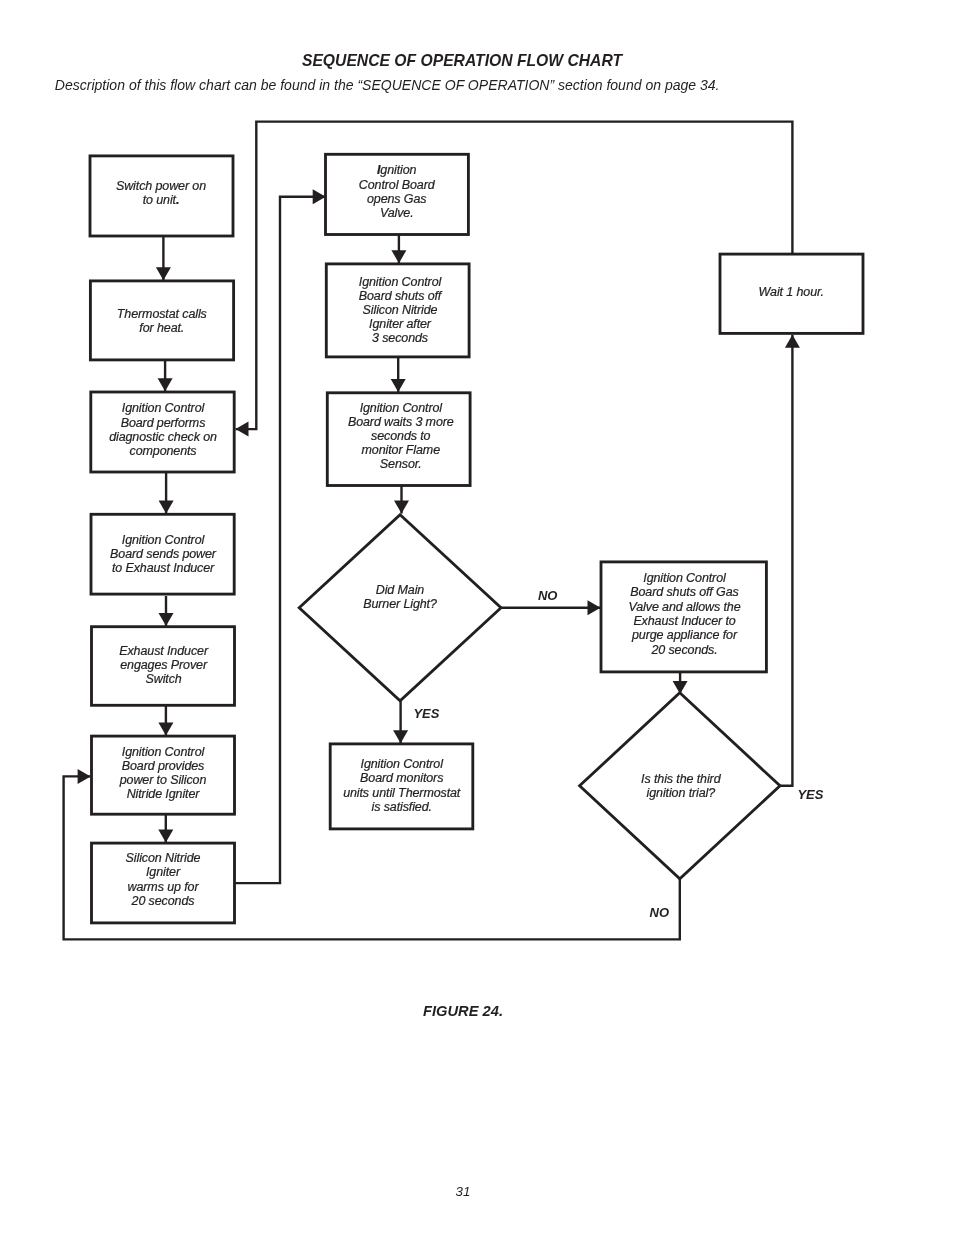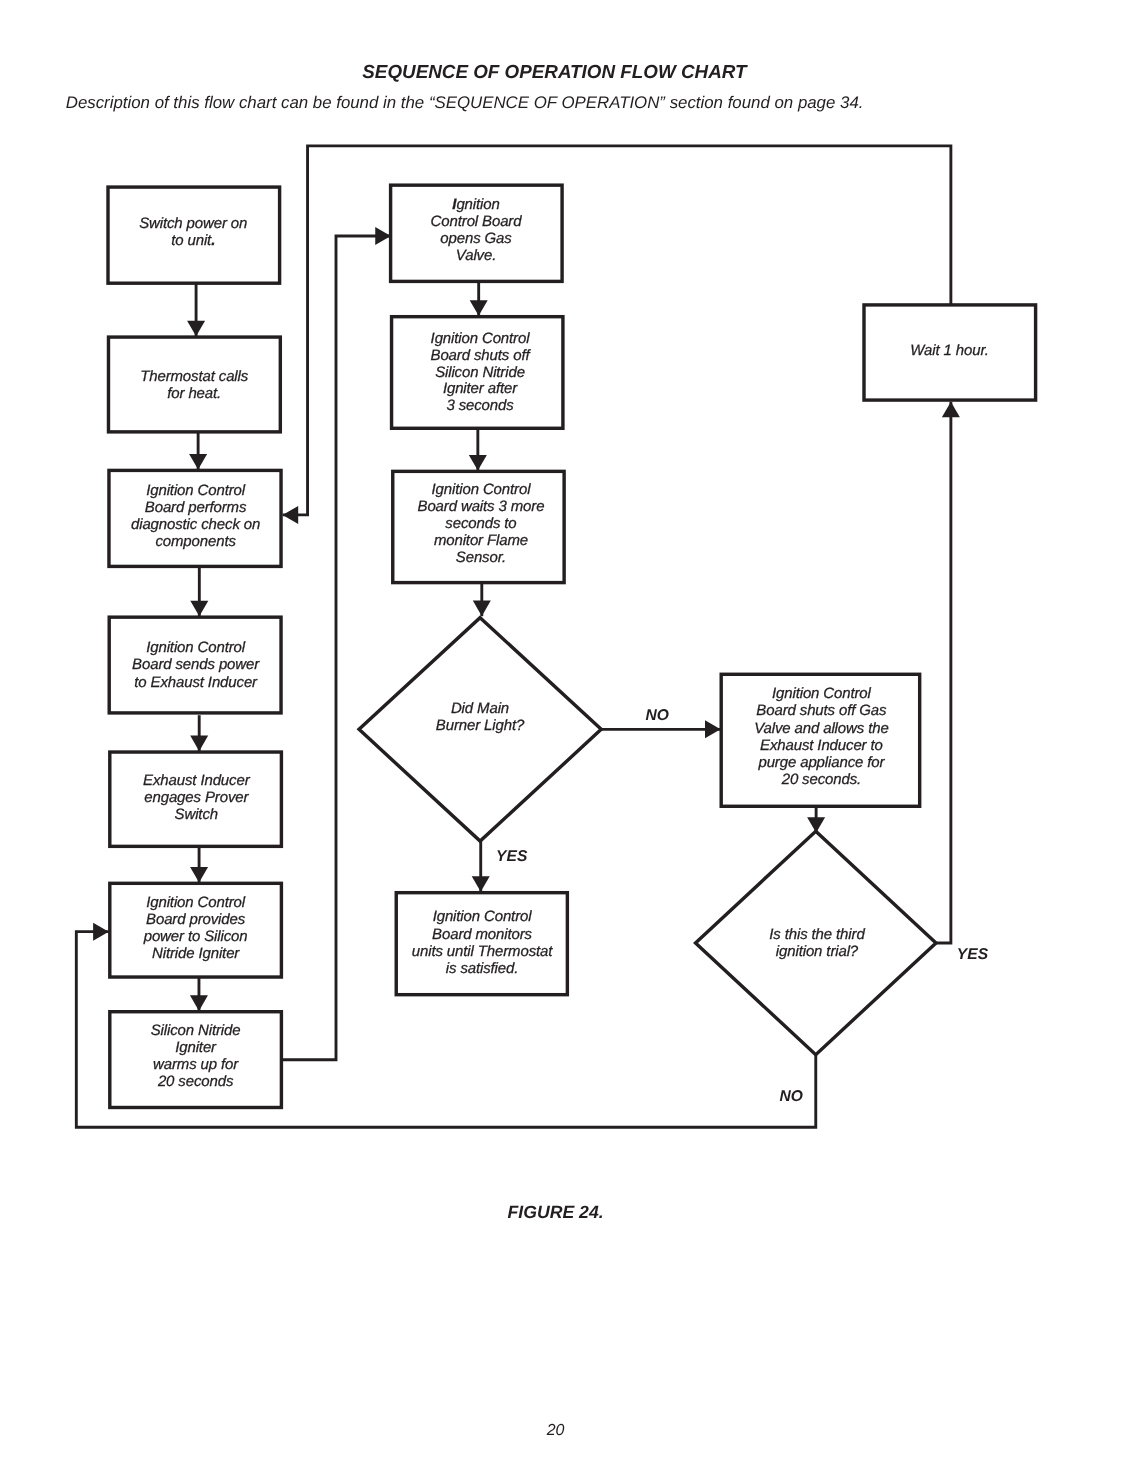--- a/index.html
+++ b/index.html
@@ -159,14 +159,14 @@
           <polygon points="679.8,692.6999999999999 780,785.8 679.8,878.9 579.5999999999999,785.8" class="bx"></polygon>
           <text x="680.8" y="782.6" class="tx"><tspan x="680.8" dy="0">Is this the third</tspan><tspan x="680.8" dy="14">ignition trial?</tspan></text>
         </g>
         <g>
           <rect x="720" y="254.1" width="143" height="79.3" class="bx"></rect>
           <text x="791.3" y="295.7" class="tx"><tspan x="791.3" dy="0">Wait 1 hour.</tspan></text>
         </g>
       </g>
     </svg>
   <div class="fig">FIGURE 24.</div>
-  <div class="pgn">20</div>
+  <div class="pgn">31</div>
 </div>
 
 </body></html>

